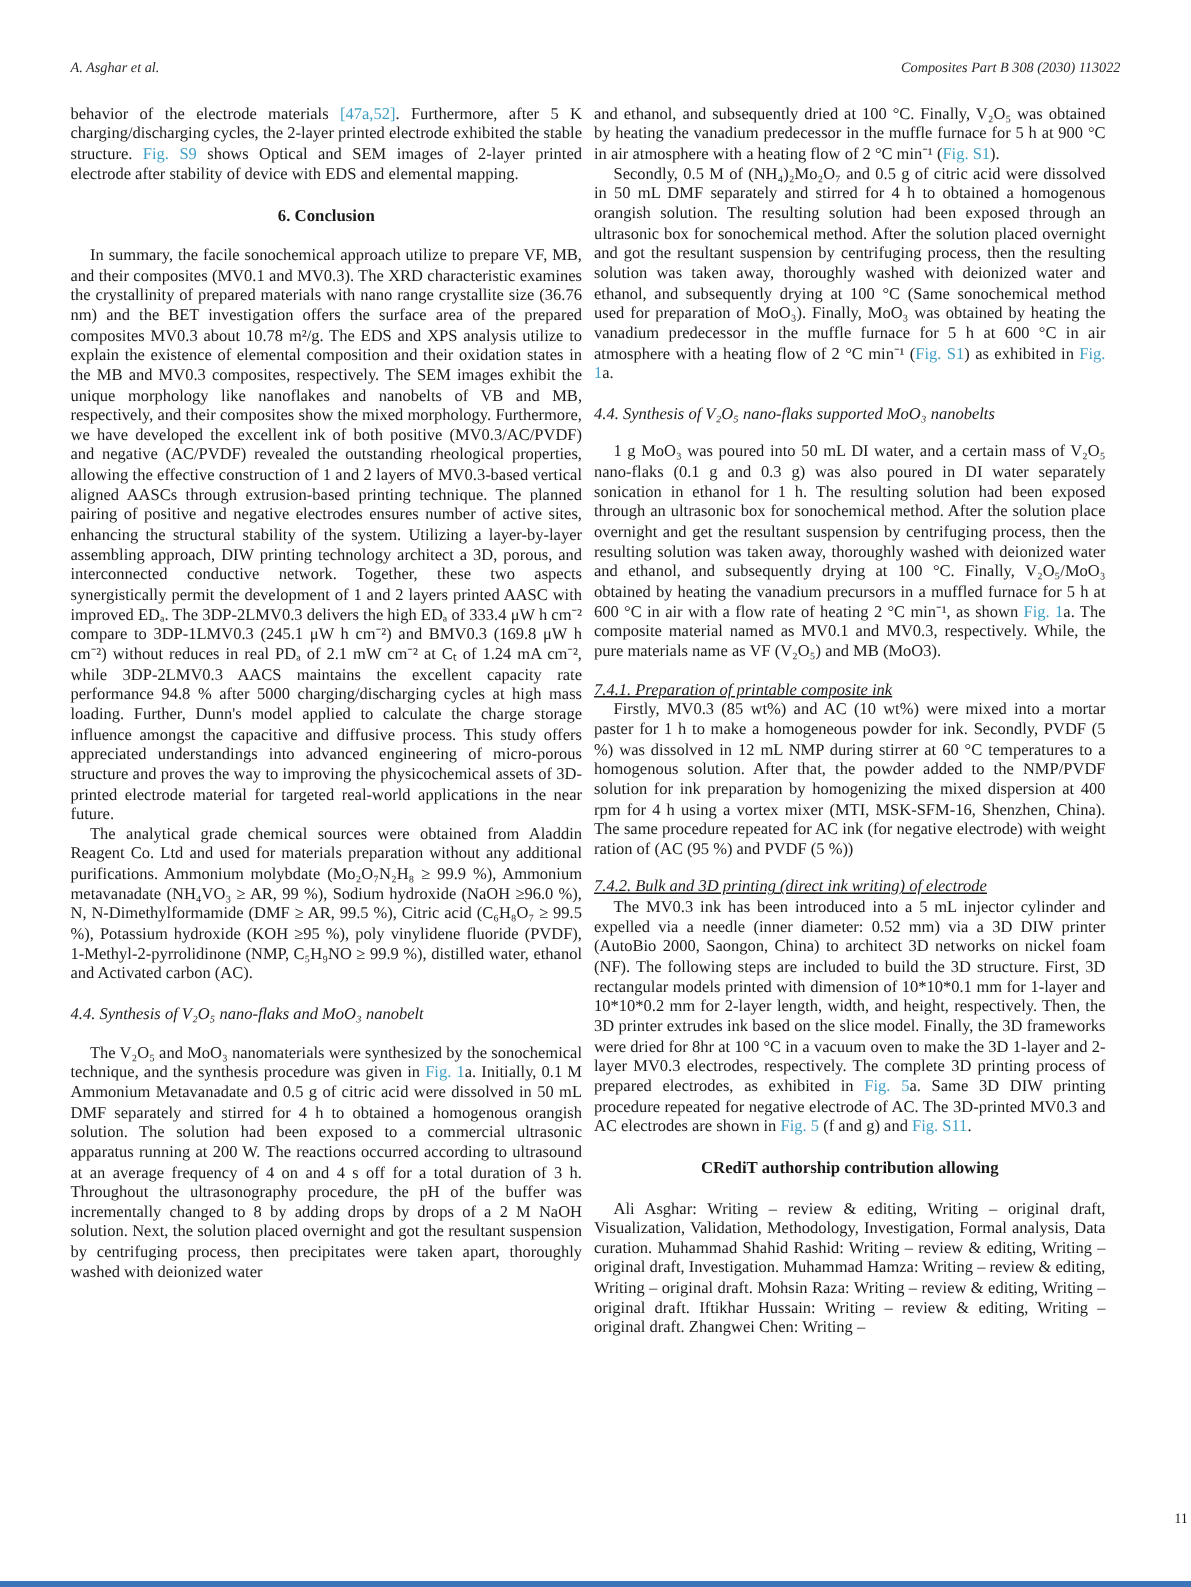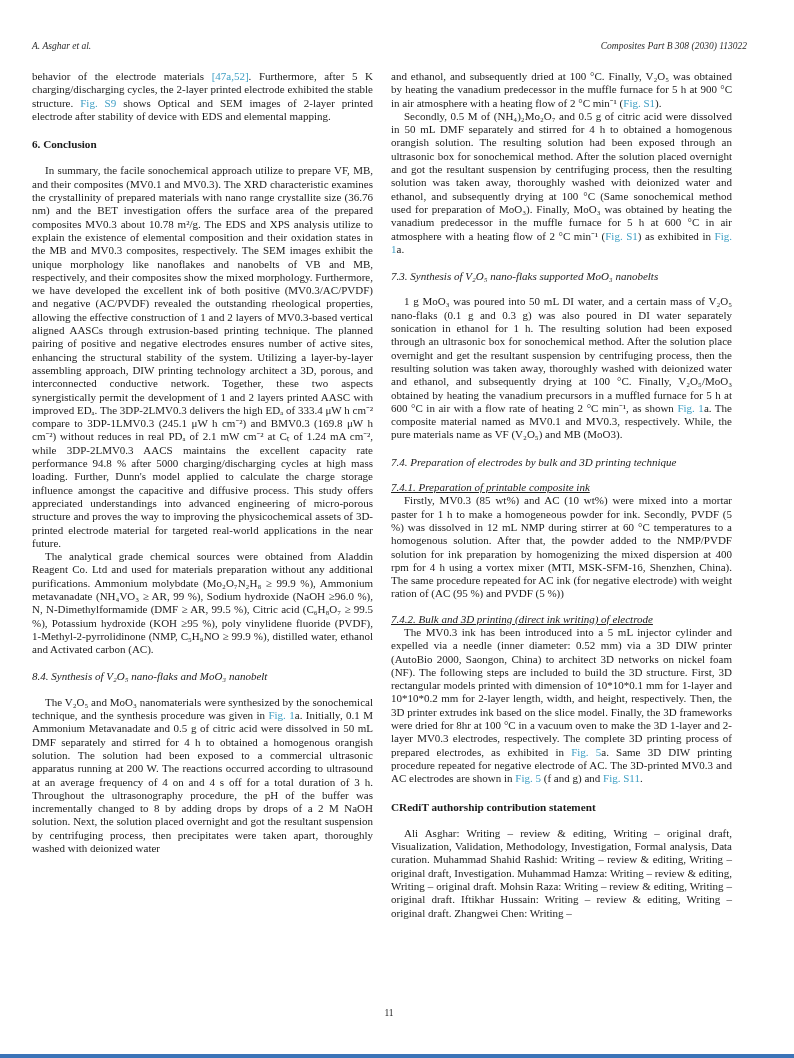--- a/index.html
+++ b/index.html
@@ -4,68 +4,68 @@
 <style>
   * { margin:0; padding:0; box-sizing:border-box; }
   html,body { width:794px; height:1058px; }
   body {
     background:#ffffff;
     font-family:"Liberation Serif", serif;
     color:#1b1b1b;
     position:relative;
     overflow:hidden;
   }
-  .page { padding:41px 47px 0 32px; }
+  .page { padding:41px 47px 0 47px; }
   .header {
     display:flex;
     justify-content:space-between;
     align-items:baseline;
     font-size:9.5px;
     font-style:italic;
     color:#2a2a2a;
     margin-bottom:19px;
   }
-  .cols { display:flex; gap:18px; }
+  .cols { display:flex; gap:8px; }
   .col {
     width:341px;
     font-size:11px;
     line-height:13.3px;
     text-align:justify;
   }
   .col p { margin:0; }
   .col p.indent { text-indent:13px; }
   .col h2 {
     font-size:11.2px;
     font-weight:bold;
     font-style:normal;
     margin:15px 0 13px 0;
-    text-align:left;
+    text-align:center;
   }
   .col h3 {
     font-size:11px;
     font-weight:normal;
     font-style:italic;
     margin:14px 0 12px 0;
     text-align:left;
   }
   .col h4 {
     font-size:11px;
     font-weight:normal;
     font-style:italic;
     margin:12px 0 0 0;
     text-align:left;
     text-decoration:underline;
   }
   a.ref { text-decoration:none; cursor:pointer; }
   strong.author { font-weight:normal; }
   .footer {
     position:absolute;
-    left:0; right:16px;
+    left:0; right:2px;
     bottom:40px;
-    text-align:center;
+    text-align:right;
     font-size:9.5px;
     color:#1b1b1b;
   }
   .bottom-edge {
     position:absolute;
     left:0; right:0; bottom:0;
     height:4px;
   }
 </style>
 </head>
@@ -75,33 +75,32 @@
   <div class="header">
     <span>A. Asghar et al.</span>
     <span>Composites Part B 308 (2030) 113022</span>
   </div>
   <div class="cols">
     <div class="col">
         <p><span>behavior of the electrode materials </span><a class="ref" style="color: rgb(63, 159, 196);">[47a,52]</a><span>. Furthermore, after 5 K charging/discharging cycles, the 2-layer printed electrode exhibited the stable structure. </span><a class="ref" style="color: rgb(63, 159, 196);">Fig. S9</a><span> shows Optical and SEM images of 2-layer printed electrode after stability of device with EDS and elemental mapping.</span></p>
         <h2>6. Conclusion</h2>
         <p class="indent"><span>In summary, the facile sonochemical approach utilize to prepare VF, MB, and their composites (MV0.1 and MV0.3). The XRD characteristic examines the crystallinity of prepared materials with nano range crystallite size (36.76 nm) and the BET investigation offers the surface area of the prepared composites MV0.3 about 10.78 m²/g. The EDS and XPS analysis utilize to explain the existence of elemental composition and their oxidation states in the MB and MV0.3 composites, respectively. The SEM images exhibit the unique morphology like nanoflakes and nanobelts of VB and MB, respectively, and their composites show the mixed morphology. Furthermore, we have developed the excellent ink of both positive (MV0.3/AC/PVDF) and negative (AC/PVDF) revealed the outstanding rheological properties, allowing the effective construction of 1 and 2 layers of MV0.3-based vertical aligned AASCs through extrusion-based printing technique. The planned pairing of positive and negative electrodes ensures number of active sites, enhancing the structural stability of the system. Utilizing a layer-by-layer assembling approach, DIW printing technology architect a 3D, porous, and interconnected conductive network. Together, these two aspects synergistically permit the development of 1 and 2 layers printed AASC with improved EDₐ. The 3DP-2LMV0.3 delivers the high EDₐ of 333.4 μW h cm⁻² compare to 3DP-1LMV0.3 (245.1 μW h cm⁻²) and BMV0.3 (169.8 μW h cm⁻²) without reduces in real PDₐ of 2.1 mW cm⁻² at Cₜ of 1.24 mA cm⁻², while 3DP-2LMV0.3 AACS maintains the excellent capacity rate performance 94.8 % after 5000 charging/discharging cycles at high mass loading. Further, Dunn's model applied to calculate the charge storage influence amongst the capacitive and diffusive process. This study offers appreciated understandings into advanced engineering of micro-porous structure and proves the way to improving the physicochemical assets of 3D-printed electrode material for targeted real-world applications in the near future.</span></p>
         <p class="indent"><span>The analytical grade chemical sources were obtained from Aladdin Reagent Co. Ltd and used for materials preparation without any additional purifications. Ammonium molybdate (Mo₂O₇N₂H₈ ≥ 99.9 %), Ammonium metavanadate (NH₄VO₃ ≥ AR, 99 %), Sodium hydroxide (NaOH ≥96.0 %), N, N-Dimethylformamide (DMF ≥ AR, 99.5 %), Citric acid (C₆H₈O₇ ≥ 99.5 %), Potassium hydroxide (KOH ≥95 %), poly vinylidene fluoride (PVDF), 1-Methyl-2-pyrrolidinone (NMP, C₅H₉NO ≥ 99.9 %), distilled water, ethanol and Activated carbon (AC).</span></p>
-        <h3>8.4. Synthesis of V₂O₅ nano-flaks and MoO₃ nanobelt</h3>
+        <h3>4.4. Synthesis of V₂O₅ nano-flaks and MoO₃ nanobelt</h3>
         <p class="indent"><span>The V₂O₅ and MoO₃ nanomaterials were synthesized by the sonochemical technique, and the synthesis procedure was given in </span><a class="ref" style="color: rgb(63, 159, 196);">Fig. 1</a><span>a. Initially, 0.1 M Ammonium Metavanadate and 0.5 g of citric acid were dissolved in 50 mL DMF separately and stirred for 4 h to obtained a homogenous orangish solution. The solution had been exposed to a commercial ultrasonic apparatus running at 200 W. The reactions occurred according to ultrasound at an average frequency of 4 on and 4 s off for a total duration of 3 h. Throughout the ultrasonography procedure, the pH of the buffer was incrementally changed to 8 by adding drops by drops of a 2 M NaOH solution. Next, the solution placed overnight and got the resultant suspension by centrifuging process, then precipitates were taken apart, thoroughly washed with deionized water</span></p>
       </div>
     <div class="col">
         <p><span>and ethanol, and subsequently dried at 100 °C. Finally, V₂O₅ was obtained by heating the vanadium predecessor in the muffle furnace for 5 h at 900 °C in air atmosphere with a heating flow of 2 °C min⁻¹ (</span><a class="ref" style="color: rgb(63, 159, 196);">Fig. S1</a><span>).</span></p>
         <p class="indent"><span>Secondly, 0.5 M of (NH₄)₂Mo₂O₇ and 0.5 g of citric acid were dissolved in 50 mL DMF separately and stirred for 4 h to obtained a homogenous orangish solution. The resulting solution had been exposed through an ultrasonic box for sonochemical method. After the solution placed overnight and got the resultant suspension by centrifuging process, then the resulting solution was taken away, thoroughly washed with deionized water and ethanol, and subsequently drying at 100 °C (Same sonochemical method used for preparation of MoO₃). Finally, MoO₃ was obtained by heating the vanadium predecessor in the muffle furnace for 5 h at 600 °C in air atmosphere with a heating flow of 2 °C min⁻¹ (</span><a class="ref" style="color: rgb(63, 159, 196);">Fig. S1</a><span>) as exhibited in </span><a class="ref" style="color: rgb(63, 159, 196);">Fig. 1</a><span>a.</span></p>
-        <h3>7.3. Synthesis of V₂O₅ nano-flaks supported MoO₃ nanobelts</h3>
+        <h3>4.4. Synthesis of V₂O₅ nano-flaks supported MoO₃ nanobelts</h3>
         <p class="indent"><span>1 g MoO₃ was poured into 50 mL DI water, and a certain mass of V₂O₅ nano-flaks (0.1 g and 0.3 g) was also poured in DI water separately sonication in ethanol for 1 h. The resulting solution had been exposed through an ultrasonic box for sonochemical method. After the solution place overnight and get the resultant suspension by centrifuging process, then the resulting solution was taken away, thoroughly washed with deionized water and ethanol, and subsequently drying at 100 °C. Finally, V₂O₅/MoO₃ obtained by heating the vanadium precursors in a muffled furnace for 5 h at 600 °C in air with a flow rate of heating 2 °C min⁻¹, as shown </span><a class="ref" style="color: rgb(63, 159, 196);">Fig. 1</a><span>a. The composite material named as MV0.1 and MV0.3, respectively. While, the pure materials name as VF (V₂O₅) and MB (MoO3).</span></p>
-        <h3>7.4. Preparation of electrodes by bulk and 3D printing technique</h3>
         <h4>7.4.1. Preparation of printable composite ink</h4>
         <p class="indent"><span>Firstly, MV0.3 (85 wt%) and AC (10 wt%) were mixed into a mortar paster for 1 h to make a homogeneous powder for ink. Secondly, PVDF (5 %) was dissolved in 12 mL NMP during stirrer at 60 °C temperatures to a homogenous solution. After that, the powder added to the NMP/PVDF solution for ink preparation by homogenizing the mixed dispersion at 400 rpm for 4 h using a vortex mixer (MTI, MSK-SFM-16, Shenzhen, China). The same procedure repeated for AC ink (for negative electrode) with weight ration of (AC (95 %) and PVDF (5 %))</span></p>
         <h4>7.4.2. Bulk and 3D printing (direct ink writing) of electrode</h4>
         <p class="indent"><span>The MV0.3 ink has been introduced into a 5 mL injector cylinder and expelled via a needle (inner diameter: 0.52 mm) via a 3D DIW printer (AutoBio 2000, Saongon, China) to architect 3D networks on nickel foam (NF). The following steps are included to build the 3D structure. First, 3D rectangular models printed with dimension of 10*10*0.1 mm for 1-layer and 10*10*0.2 mm for 2-layer length, width, and height, respectively. Then, the 3D printer extrudes ink based on the slice model. Finally, the 3D frameworks were dried for 8hr at 100 °C in a vacuum oven to make the 3D 1-layer and 2-layer MV0.3 electrodes, respectively. The complete 3D printing process of prepared electrodes, as exhibited in </span><a class="ref" style="color: rgb(63, 159, 196);">Fig. 5</a><span>a. Same 3D DIW printing procedure repeated for negative electrode of AC. The 3D-printed MV0.3 and AC electrodes are shown in </span><a class="ref" style="color: rgb(63, 159, 196);">Fig. 5</a><span> (f and g) and </span><a class="ref" style="color: rgb(63, 159, 196);">Fig. S11</a><span>.</span></p>
-        <h2>CRediT authorship contribution statement</h2>
+        <h2>CRediT authorship contribution allowing</h2>
         <p class="indent"><strong class="author">Ali Asghar</strong><span>: Writing – review &amp; editing, Writing – original draft, Visualization, Validation, Methodology, Investigation, Formal analysis, Data curation. </span><strong class="author">Muhammad Shahid Rashid</strong><span>: Writing – review &amp; editing, Writing – original draft, Investigation. </span><strong class="author">Muhammad Hamza</strong><span>: Writing – review &amp; editing, Writing – original draft. </span><strong class="author">Mohsin Raza</strong><span>: Writing – review &amp; editing, Writing – original draft. </span><strong class="author">Iftikhar Hussain</strong><span>: Writing – review &amp; editing, Writing – original draft. </span><strong class="author">Zhangwei Chen</strong><span>: Writing –</span></p>
       </div>
   </div>
 </div>
 
 <div class="footer">11</div>
 <div class="bottom-edge" style="background: rgb(59, 116, 184);"></div>
 
 </body></html>

